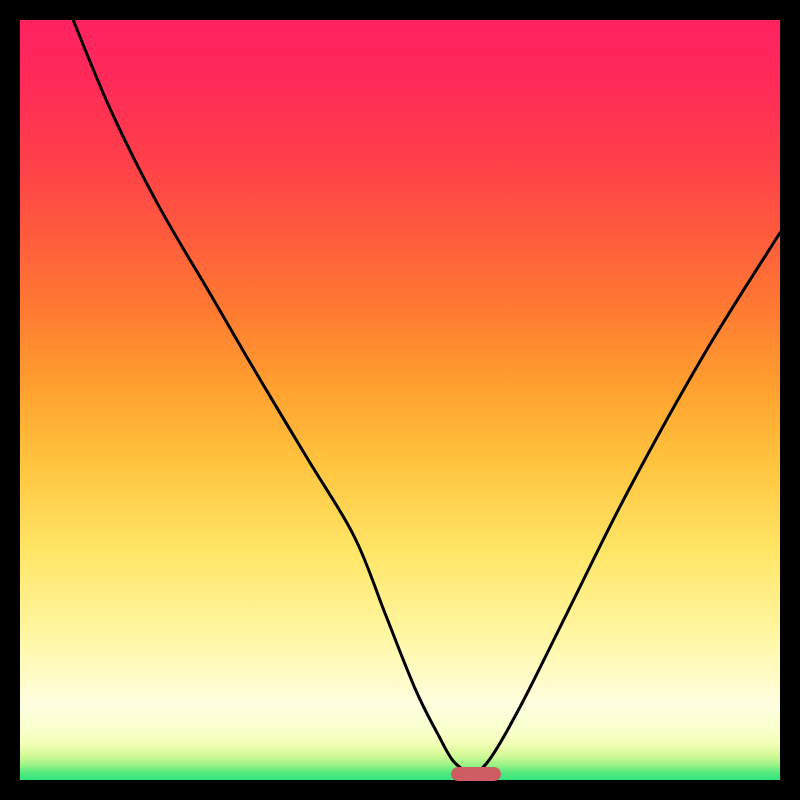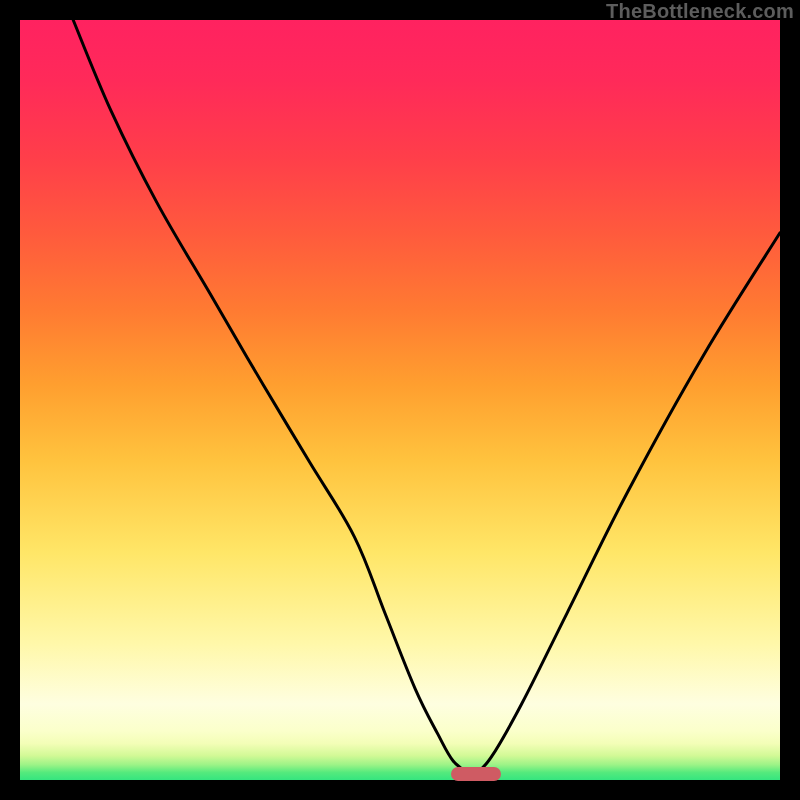--- a/index.html
+++ b/index.html
@@ -64,21 +64,20 @@
     height: 14px;
     border-radius: 7px;
     background: #cf5b63;
   }
 </style>
 </head>
 <body>
 
 <div class="stage">
 
-  <div class="watermark">TheBottleneck.com</div>
 
   <div class="plot">
 
     <svg class="curve" viewBox="0 0 760 760" preserveAspectRatio="none">
       <path id="curve-path" fill="none" stroke-linecap="round" stroke-linejoin="round" stroke="#000000" d="M 53.2 0.0 C 60.0 16.4, 76.2 58.4, 91.2 91.2 C 106.2 124.0, 119.0 149.6, 136.8 182.4 C 154.6 215.2, 170.8 240.8, 190.0 273.6 C 209.2 306.4, 225.4 334.7, 243.2 364.8 C 261.0 394.9, 272.4 413.4, 288.8 440.8 C 305.2 468.2, 320.7 489.4, 334.4 516.8 C 348.1 544.2, 353.9 565.4, 364.8 592.8 C 375.7 620.2, 385.6 646.9, 395.2 668.8 C 404.8 690.7, 411.2 701.4, 418.0 714.4 C 424.8 727.4, 427.7 734.2, 433.2 741.0 C 438.7 747.8, 444.3 750.3, 448.4 752.4 C 452.5 754.5, 451.9 755.1, 456.0 752.4 C 460.1 749.7, 463.0 749.5, 471.2 737.2 C 479.4 724.9, 487.9 710.0, 501.6 684.0 C 515.3 658.0, 528.0 631.1, 547.2 592.8 C 566.4 554.5, 583.4 517.7, 608.0 471.2 C 632.6 424.7, 656.6 380.9, 684.0 334.4 C 711.4 287.9, 746.3 234.7, 760.0 212.8" stroke-width="3"></path>
     </svg>
 
     <div class="marker" id="min-marker" style="left: 431.3px; top: 746.92px; width: 49.4px; background: rgb(207, 91, 99);"></div>
 
   </div>

